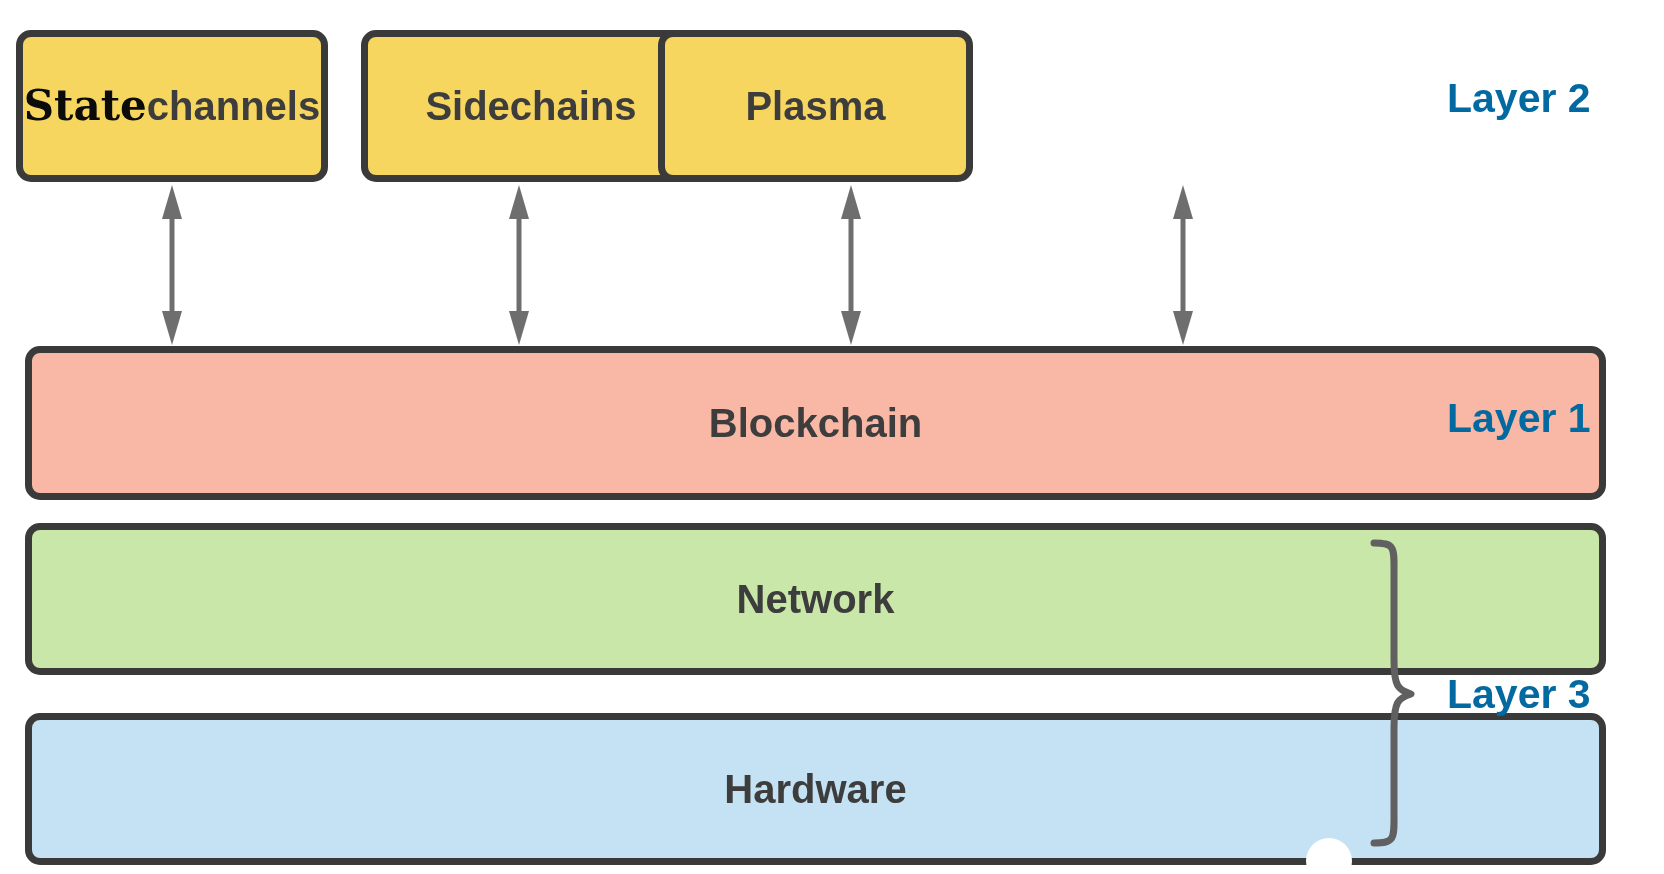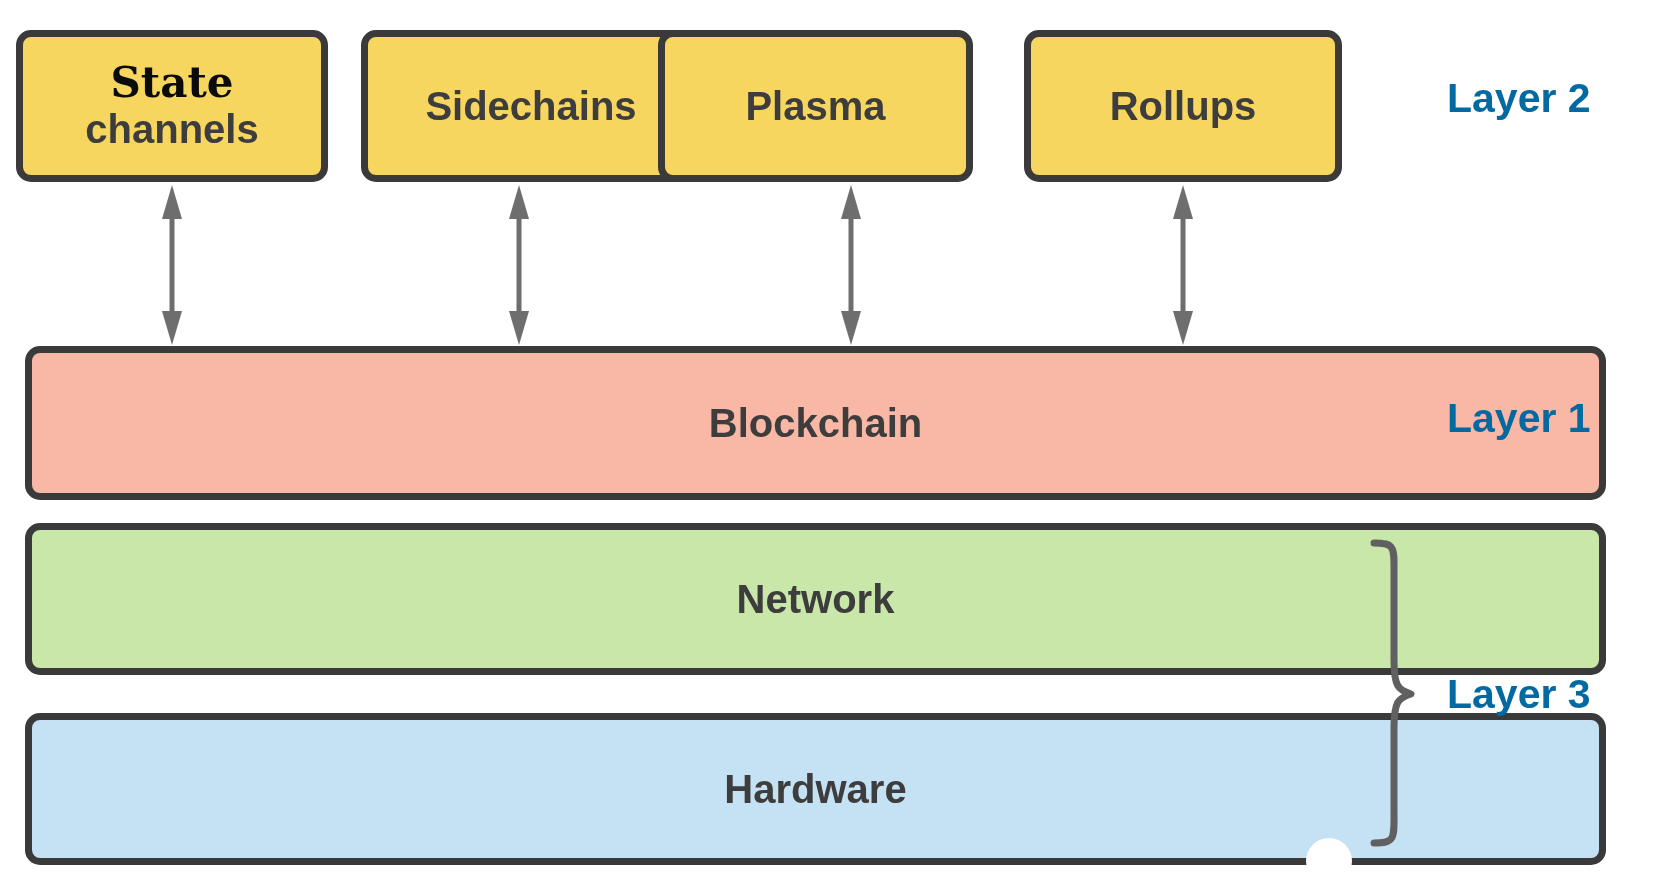--- a/index.html
+++ b/index.html
@@ -5,21 +5,21 @@
 <style>
   html, body { margin:0; padding:0; background:#ffffff; }
   .canvas {
     position:relative; width:1664px; height:874px; background:#ffffff;
     overflow:hidden; font-family:"Liberation Sans", sans-serif;
   }
   .node {
     position:absolute; box-sizing:border-box;
     border:7px solid var(--c-border, #3a3a3a);
     border-radius:15px;
-    display:flex; flex-direction:column; align-items:center; justify-content:center;
+    display:flex; flex-direction:row; align-items:center; justify-content:center;
     font-weight:bold; font-size:40px; color:#3d3d3d;
     text-align:center; line-height:1.2;
   }
   .yellow { background:var(--c-yellow, #f6d65f); top:30px; height:152px; }
   #b1 { left:16px;   width:312px; }
   #b2 { left:361px;  width:340px; }
   #b3 { left:658px;  width:315px; }
   #b4 { left:1024px; width:318px; }
   .serif-line {
     font-family:"DejaVu Serif", "Liberation Serif", serif;
@@ -62,23 +62,20 @@
   <div class="node yellow" id="b1">
     <div class="serif-line">State</div>
     <div class="sans-line">channels</div>
   </div>
   <div class="node yellow" id="b2">
     <div class="sans-line">Sidechains</div>
   </div>
   <div class="node yellow" id="b3">
     <div class="sans-line">Plasma</div>
   </div>
-  <div class="node yellow" id="b4">
-    <div class="sans-line">Rollups</div>
-  </div>
 
   <svg class="arrow" id="arrow1" viewBox="0 0 26 160">
     <polygon points="13,0 3,34 23,34"></polygon>
     <line x1="13" y1="30" x2="13" y2="130"></line>
     <polygon points="13,160 3,126 23,126"></polygon>
   </svg>
   <svg class="arrow" id="arrow2" viewBox="0 0 26 160">
     <polygon points="13,0 3,34 23,34"></polygon>
     <line x1="13" y1="30" x2="13" y2="130"></line>
     <polygon points="13,160 3,126 23,126"></polygon>

